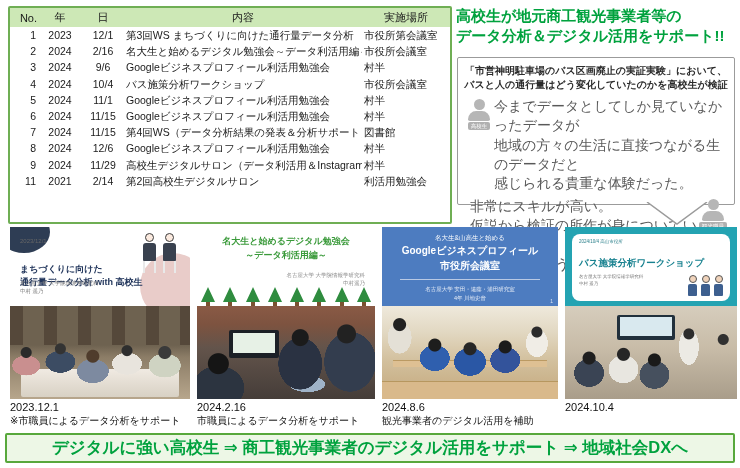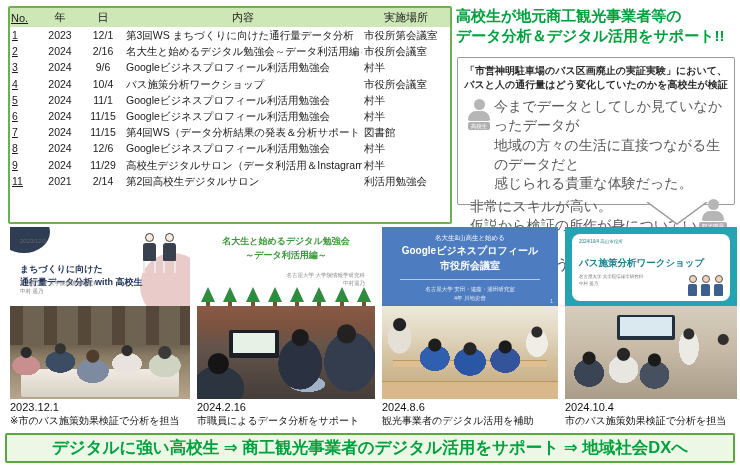--- a/index.html
+++ b/index.html
@@ -6,21 +6,21 @@
   .page{position:relative;width:740px;height:468px;background:#fff;overflow:hidden;
         font-family:"Liberation Sans","DejaVu Sans",sans-serif;color:#1a1a1a;}
   .ml{white-space:pre-line;}
 
   
   .events-panel{position:absolute;left:8px;top:6px;width:444px;height:218px;
     border:2px solid #6fae54;background:#fff;box-sizing:border-box;border-radius:2px;}
   .events-panel table{width:100%;border-collapse:collapse;table-layout:fixed;}
   .events-panel th{background:#cde8b6;font-weight:normal;font-size:11px;padding:2px 1px;}
   .events-panel td{font-size:10.5px;line-height:16.2px;padding:0 2px;white-space:nowrap;overflow:hidden;}
-  .c0{width:26px;text-align:left;text-decoration:underline;}
+  .c0{width:26px;text-align:right;}
   .c1{width:42px;text-align:center;}
   .c2{width:40px;text-align:center;}
   .c3{width:auto;text-align:left;}
   .c4{width:86px;text-align:left;}
   th.c3,th.c4{text-align:center;}
 
   
   .headline{position:absolute;left:456px;top:6px;width:282px;
     font-size:15px;line-height:1.3;font-weight:bold;color:#00a23e;}
 
@@ -374,30 +374,29 @@
     <div class="pic pic4">
       <div class="tv">
         <div class="tvscreen"></div>
       </div>
       <div class="people"></div>
     </div>
   </div>
 
   <div class="caption cap1">
     <div class="cap-date">2023.12.1</div>
-    <div class="cap-text">※市のバス施策効果検証で分析を担当</div>
+    <div class="cap-text">※市職員によるデータ分析をサポート</div>
   </div>
   <div class="caption cap2">
     <div class="cap-date">2024.2.16</div>
     <div class="cap-text">市職員によるデータ分析をサポート</div>
   </div>
   <div class="caption cap3">
     <div class="cap-date">2024.8.6</div>
     <div class="cap-text">観光事業者のデジタル活用を補助</div>
   </div>
   <div class="caption cap4">
     <div class="cap-date">2024.10.4</div>
-    <div class="cap-text">市のバス施策効果検証で分析を担当</div>
   </div>
 
   <div class="banner">デジタルに強い高校生 ⇒ 商工観光事業者のデジタル活用をサポート ⇒ 地域社会DXへ</div>
 
 </div>
 
 </body></html>

